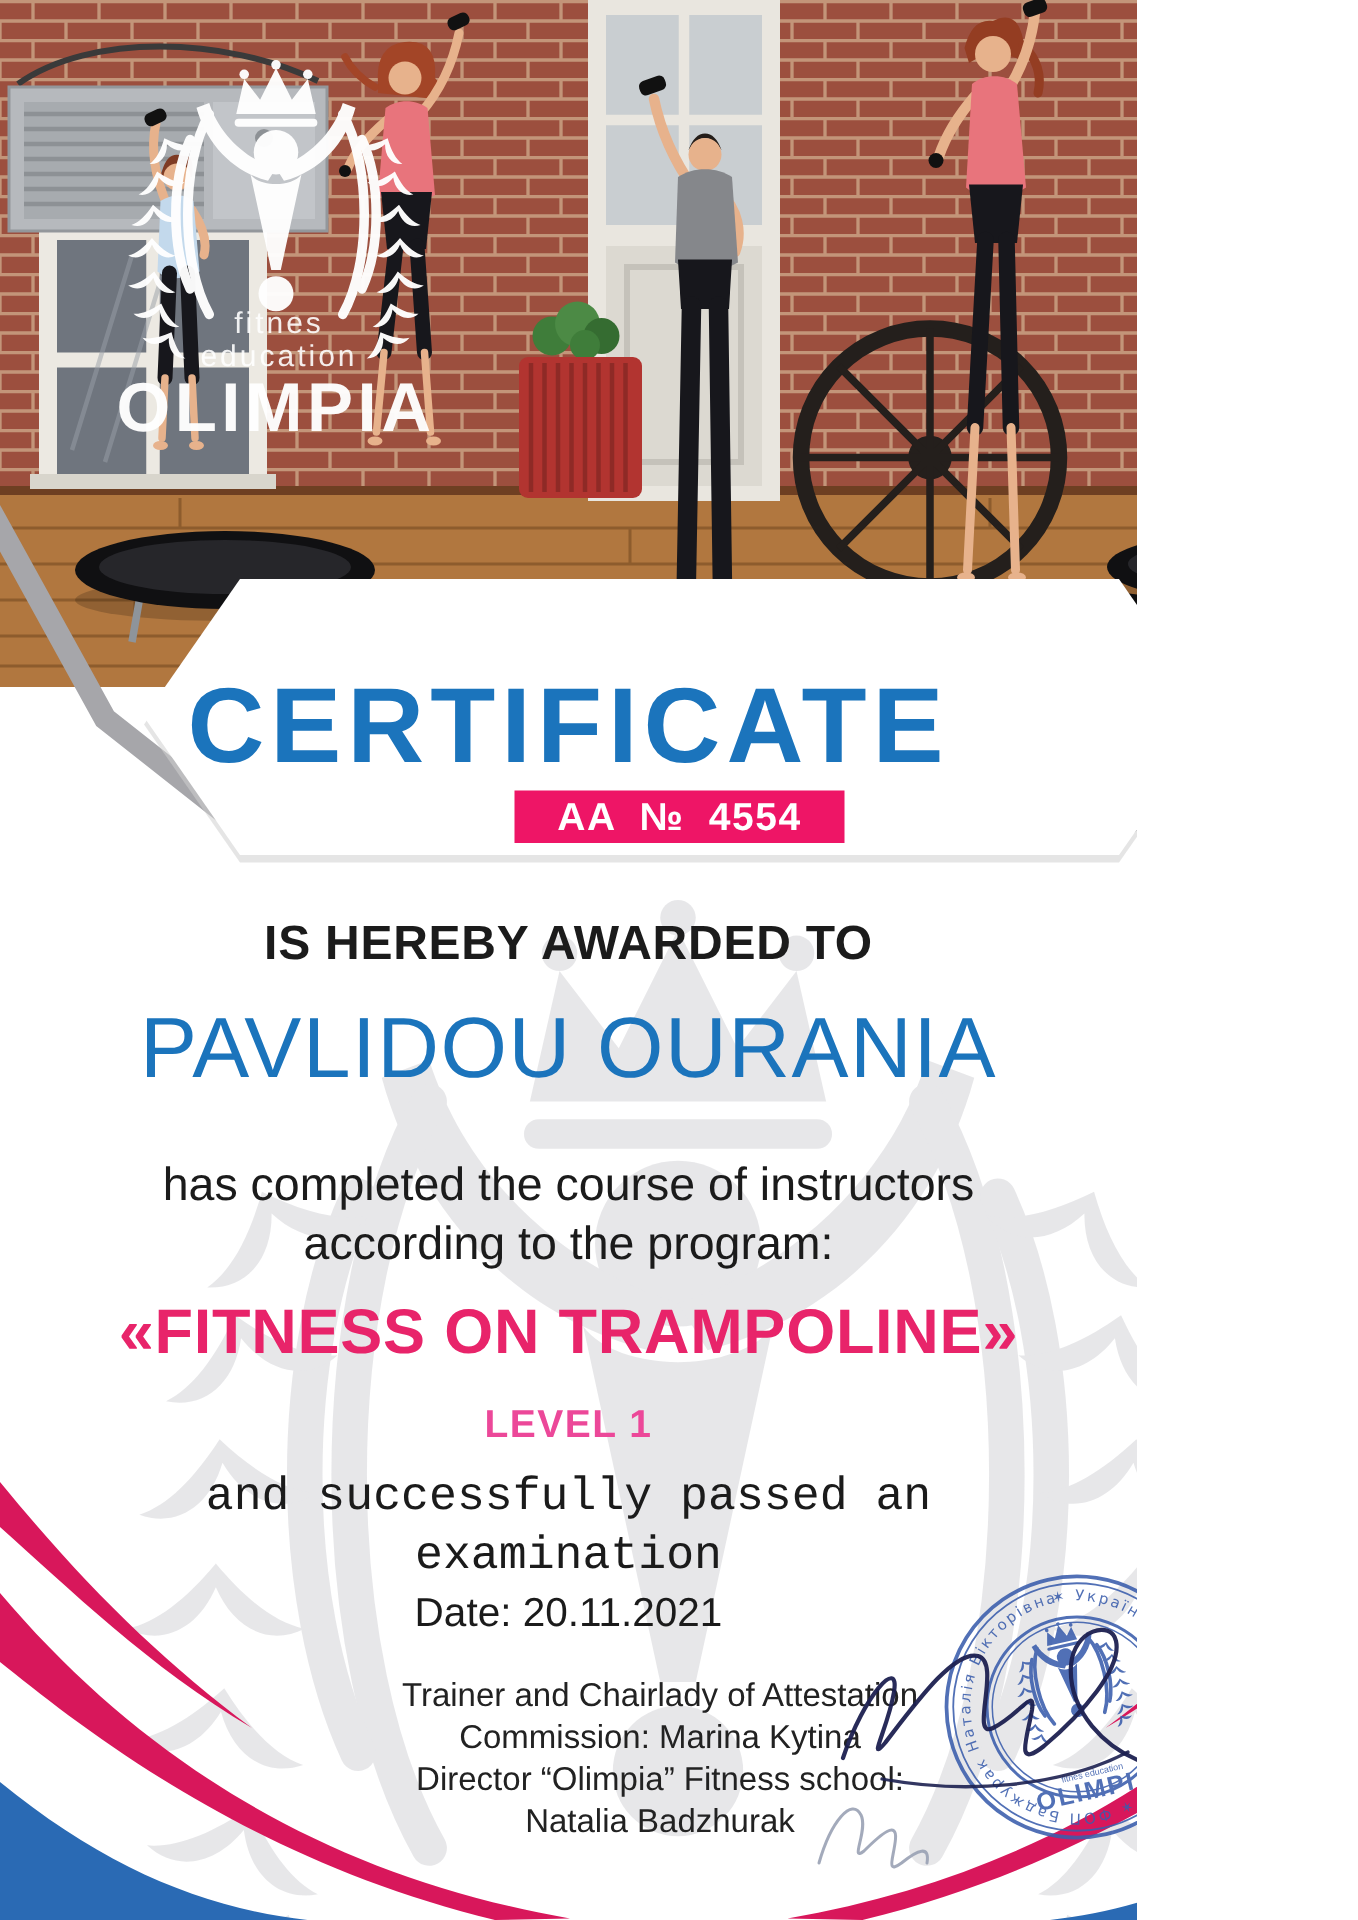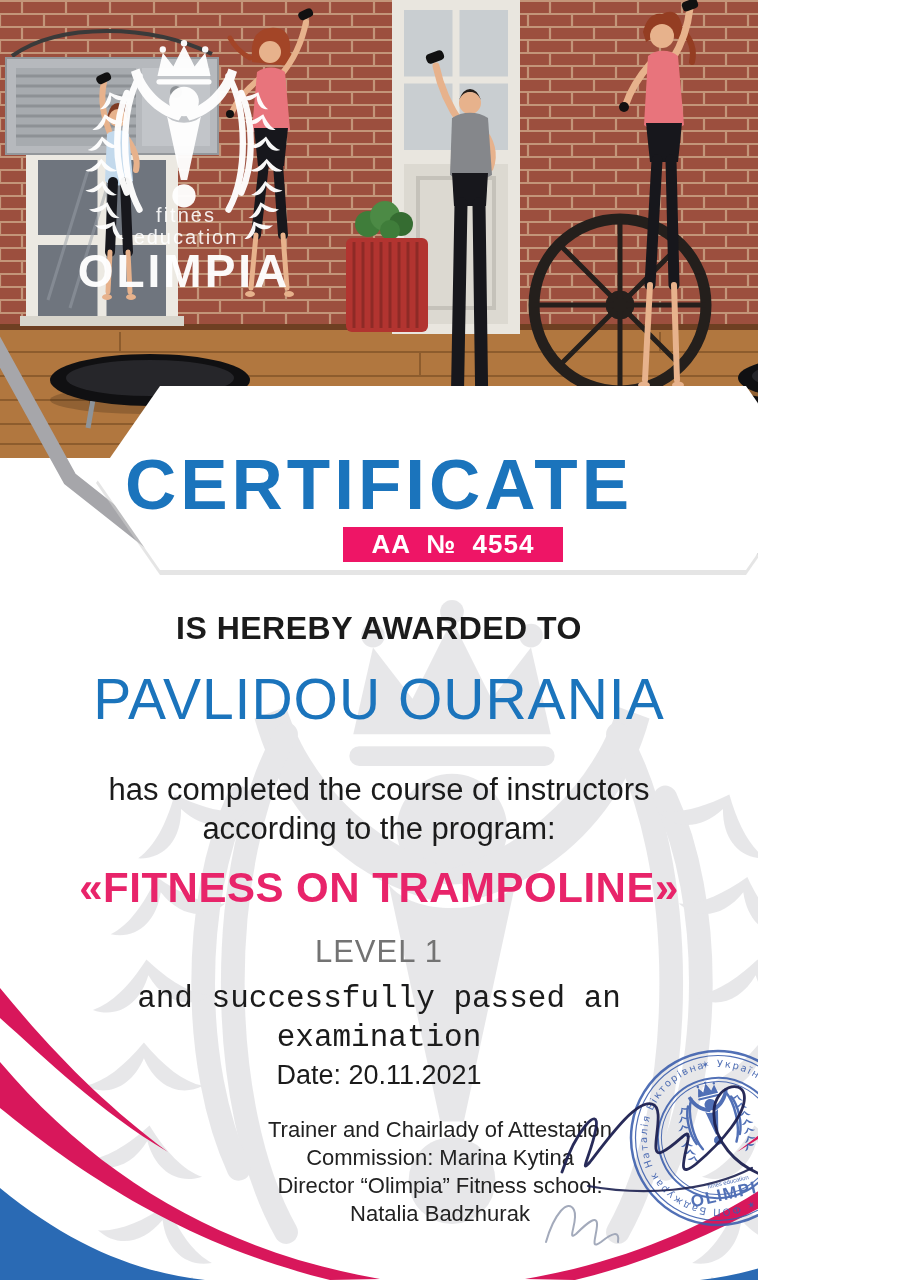--- a/index.html
+++ b/index.html
@@ -9,21 +9,21 @@
   .txt{position:absolute;left:0;right:0;text-align:center;color:#1b1b1b;z-index:5;}
   .title{top:444px;font-family:Liberation Sans, sans-serif;font-weight:bold;
          font-size:71px;letter-spacing:4px;color:#1b74bc;z-index:5;}
   .serial{position:absolute;left:343px;top:527px;width:220px;height:35px;background:#ee1566;
           color:#fff;font-weight:bold;font-size:26px;line-height:35px;text-align:center;
           letter-spacing:1px;word-spacing:8px;z-index:5;}
   .awarded{top:610px;font-size:32px;font-weight:bold;letter-spacing:.5px;}
   .recipient{top:666px;font-size:57px;font-weight:normal;letter-spacing:1px;color:#1b74bc;}
   .completed{top:770px;font-size:31px;line-height:39px;}
   .program{top:864px;font-size:42px;font-weight:bold;color:#e8246a;letter-spacing:.5px;}
-  .level{top:934px;font-size:31px;font-weight:normal;color:#737373;letter-spacing:1px;}
+  .level{top:934px;font-size:26px;font-weight:bold;color:#ec4899;letter-spacing:1px;}
   .passed{top:979px;font-size:31px;line-height:39px;font-family:Liberation Mono, monospace;}
   .date{top:1060px;font-size:27px;}
   .sigblock{position:absolute;left:185px;top:1116px;width:510px;text-align:center;
             font-size:22px;line-height:28px;color:#222;z-index:5;}
   svg{display:block;}
   .overlay{pointer-events:none;}
 </style>
 </head>
 <body>
 

